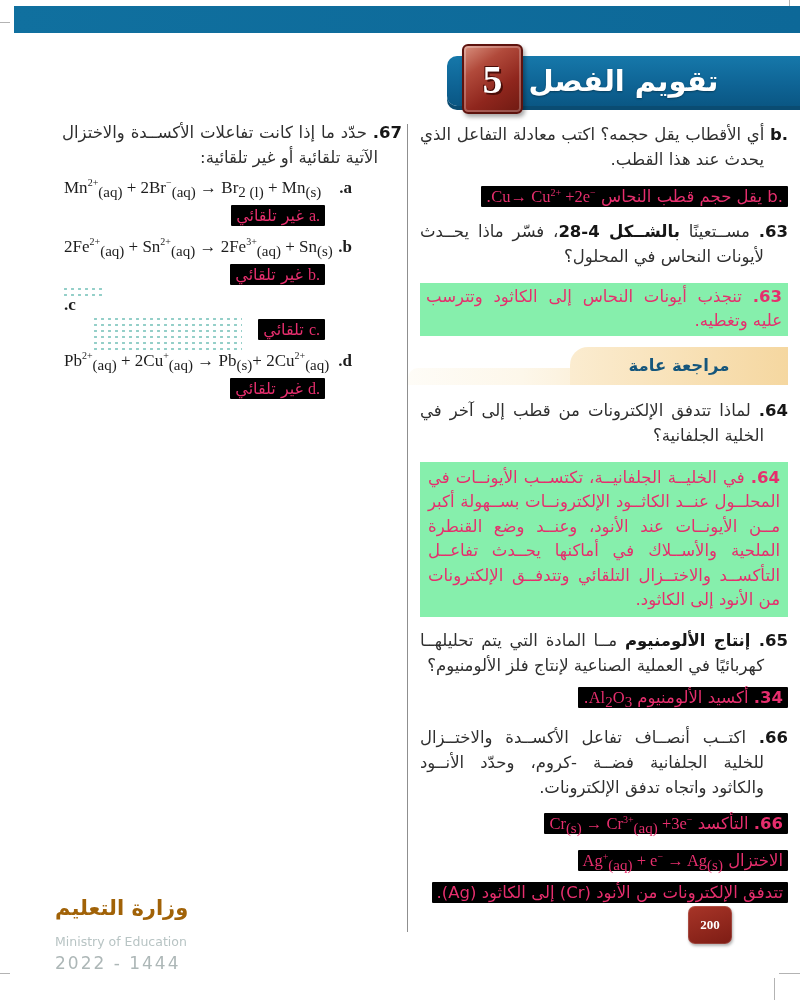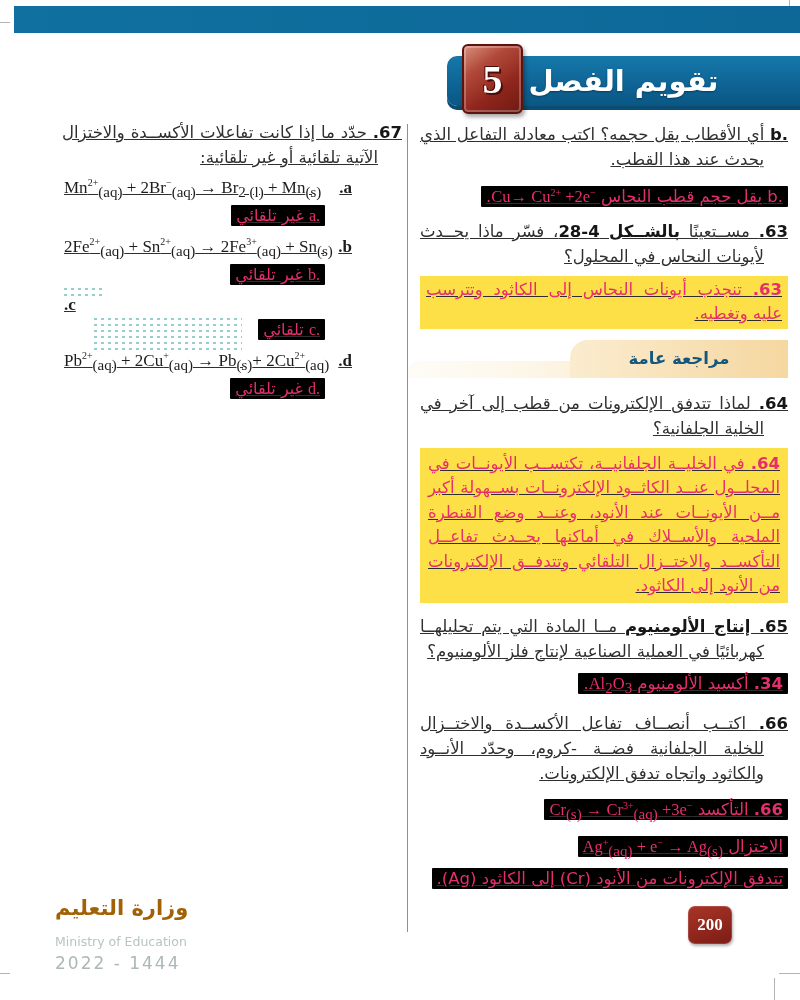--- a/index.html
+++ b/index.html
@@ -18,31 +18,31 @@
     text-shadow:0 1px 2px rgba(0,0,0,.35);}
   .chbadge{position:absolute;top:44px;left:462px;width:57px;height:66px;
     background:linear-gradient(145deg,#d9907e 0%,#b14a3b 30%,#8f261d 65%,#6f1a12 100%);
     border:2px solid #5d130e;border-radius:6px;
     box-shadow:inset 0 0 0 2px rgba(255,255,255,.25), 2px 3px 4px rgba(0,0,0,.35);
     display:flex;align-items:center;justify-content:center;}
   .chbadge span{font-family:"Liberation Serif","DejaVu Serif",serif;font-weight:bold;
     font-size:40px;color:#fff;text-shadow:2px 2px 0 #4a0d08,-1px -1px 0 #4a0d08;}
   
   .vdivider{position:absolute;left:407px;top:124px;width:1px;height:808px;background:#8f8f8f;}
-  .col{position:absolute;direction:rtl;text-decoration:underline;}
+  .col{position:absolute;direction:rtl;}
   .col-right{left:420px;top:122px;width:368px;}
   .col-left{left:62px;top:120px;width:340px;}
   .q{font-size:16.5px;line-height:25px;text-align:justify;color:#2f2f2f;margin-bottom:7px;}
   .q b, .q .num{font-weight:bold;color:#161616;}
   .hang{padding-right:24px;text-indent:-24px;}
   .ansline{text-align:right;margin:2px 0 10px 0;font-size:16.5px;line-height:25px;}
   .hl{background:#000000;color:#e62e6d;padding:1px 5px;border-radius:1px;}
   .hl b{color:inherit;}
-  .ansblock{background:#fde047;color:#e62e6d;padding:4px 8px;font-size:16.5px;
-    line-height:24.5px;text-align:justify;margin:0 0 11px 0;}
+  .ansblock{background:#86efac;color:#e62e6d;padding:4px 8px;font-size:16.5px;
+    line-height:24.5px;text-align:justify;margin:14px 0 11px 0;}
   .ansblock b{color:inherit;}
   .chem{font-family:"Liberation Serif","DejaVu Serif",serif;}
   sup{font-size:10px;}
   sub{font-size:15px;}
   
   .tab{position:relative;height:38px;margin:4px 0 13px 0;}
   .tab-strip{position:absolute;bottom:0;left:-12px;right:0;height:17px;
     background:linear-gradient(to left,#f6d9a4,#fdf7ea 70%,#fefcf7);
     border-top-left-radius:10px;}
   .tab-raised{position:absolute;right:0;bottom:0;width:218px;height:38px;
@@ -61,21 +61,21 @@
   .dots{position:absolute;background-image:radial-gradient(circle,#3aa79b 1.1px,transparent 1.5px);
     background-size:7px 6px;opacity:.55;pointer-events:none;}
   
   .footer-logo{position:absolute;left:55px;top:896px;text-align:left;}
   .logo-ar{font-size:21px;font-weight:bold;color:#a16207;letter-spacing:1px;direction:rtl;}
   .logo-en{font-size:12.5px;color:#b8c4c4;margin-top:14px;}
   .logo-yr{font-size:17px;color:#adb7b7;letter-spacing:2px;margin-top:4px;}
   .pagebadge{position:absolute;left:688px;top:906px;width:44px;height:38px;
     background:linear-gradient(160deg,#a83528,#7d1c14);border-radius:7px;
     display:flex;align-items:center;justify-content:center;color:#fff;font-weight:bold;
-    font-size:17px;font-family:"Liberation Serif","DejaVu Serif",serif;
+    font-size:13px;font-family:"Liberation Serif","DejaVu Serif",serif;
     box-shadow:1px 2px 3px rgba(0,0,0,.3), inset 0 0 0 1px rgba(255,255,255,.15);}
   
   .crop{position:absolute;background:#b3b3b3;}
 </style>
 </head>
 <body>
 
 <div class="crop" style="left:0;top:22px;width:10px;height:1px;"></div>
 <div class="crop" style="left:789px;top:0;width:1px;height:16px;"></div>
 <div class="crop" style="left:791px;top:22px;width:9px;height:1px;"></div>

